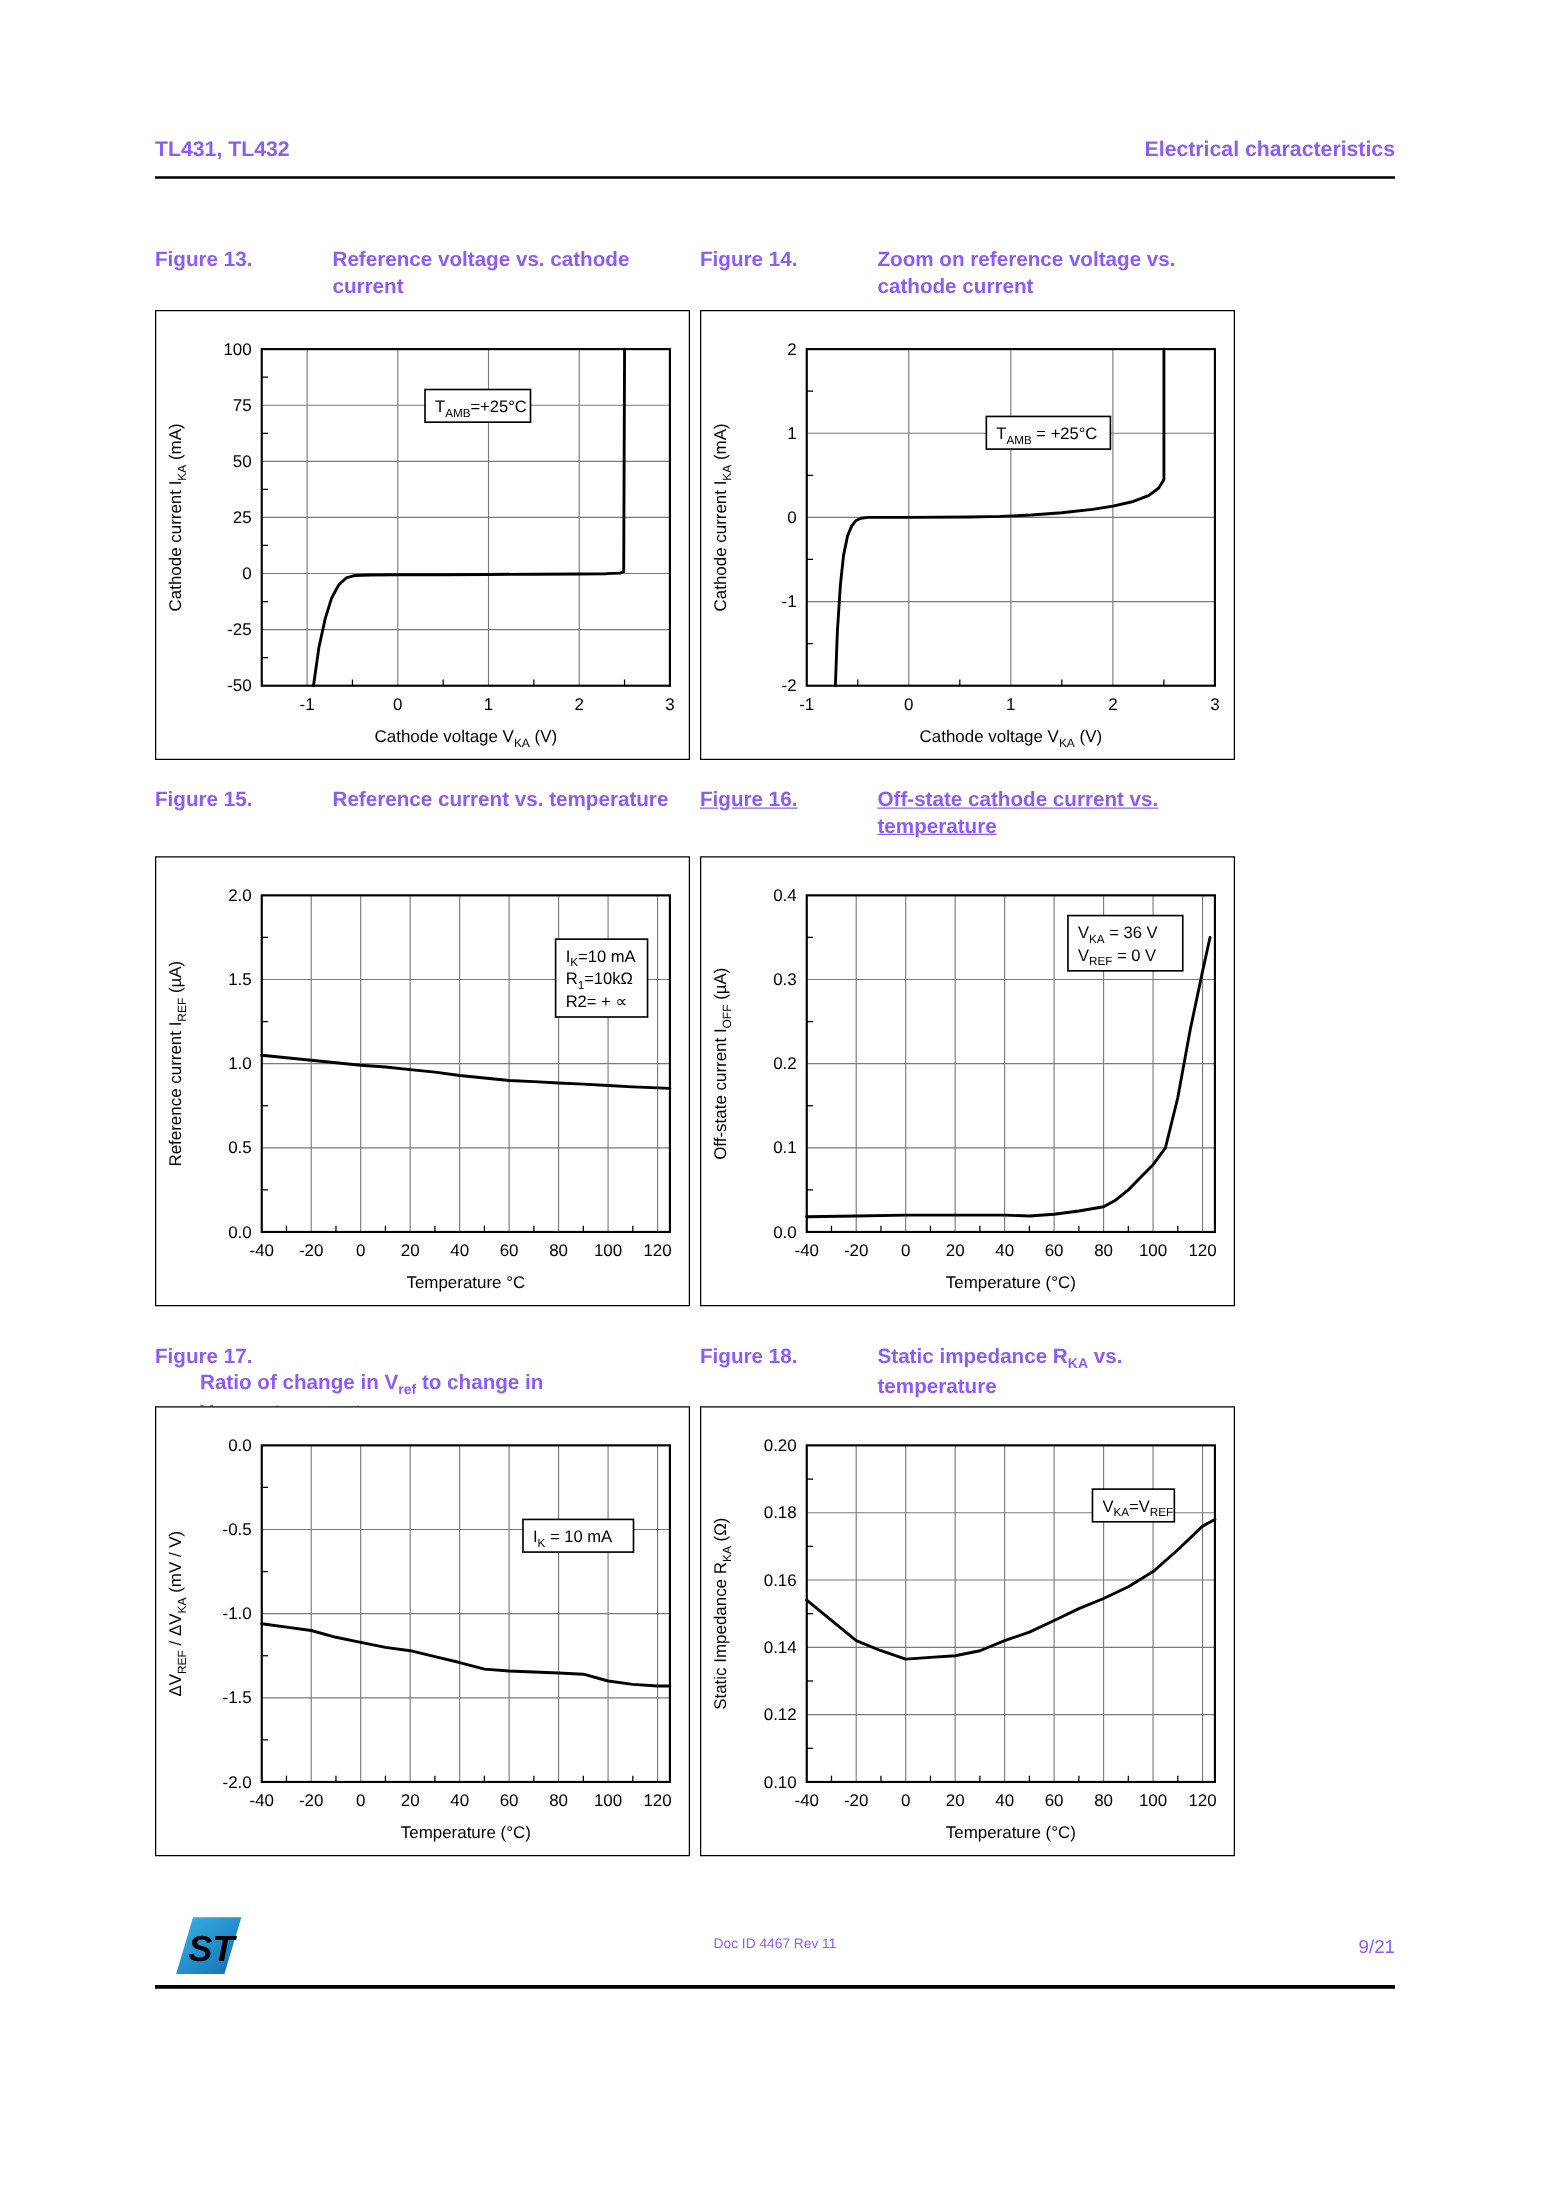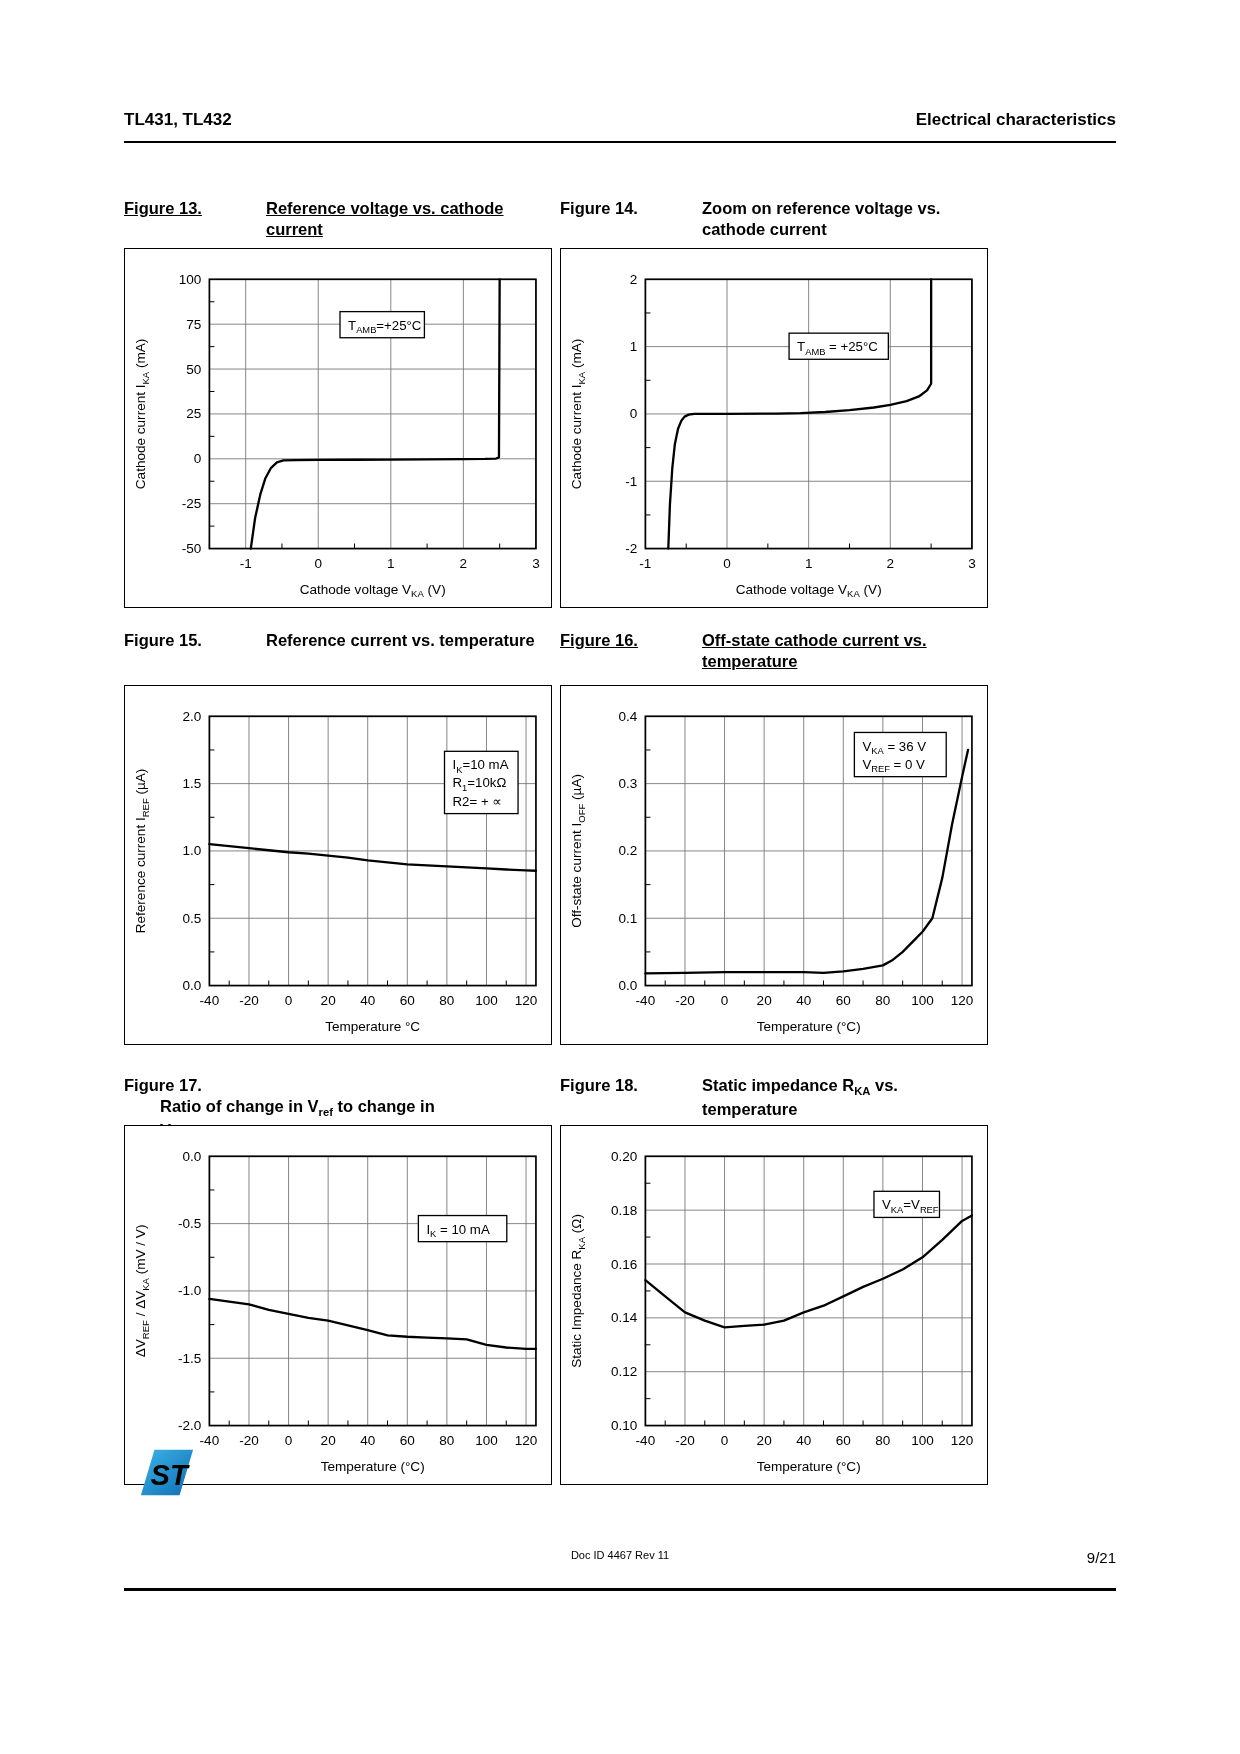--- a/index.html
+++ b/index.html
@@ -1,45 +1,45 @@
 <!DOCTYPE html>
 <html><head>
 <meta charset="utf-8">
 <style>
   html,body{margin:0;padding:0;background:#ffffff;}
-  #page{position:relative;width:1240px;height:1754px;background:#fff;color:#000000;
+  #page{position:relative;width:1240px;height:1754px;background:#fff;color:#8b5cf6;
         font-family:"Liberation Sans",sans-serif;overflow:hidden;}
   .hdr{position:absolute;top:110px;left:124px;right:124px;display:flex;
        justify-content:space-between;font-weight:bold;font-size:17px;}
   .hdr-rule{position:absolute;top:141px;left:124px;right:124px;height:2px;background:#000;}
   .fig-title{position:absolute;display:flex;font-weight:bold;font-size:16.5px;line-height:1.3;}
   .fig-title .flabel{width:106px;flex:none;}
   .fig-title .ftext{width:330px;margin-left:36px;}
   .fig-title sub{font-size:0.68em;}
   .chart-box{position:absolute;width:428px;height:360px;border:1.7px solid #000;
              box-sizing:border-box;background:#fff;}
   .chart-box svg{display:block;width:100%;height:100%;}
   svg text{font-family:"Liberation Sans",sans-serif;fill:#000;}
   .ftr-center{position:absolute;top:1549px;left:0;width:100%;text-align:center;font-size:11px;}
   .ftr-right{position:absolute;top:1549px;right:124px;font-size:15px;}
   .ftr-rule{position:absolute;top:1588px;left:124px;right:124px;height:2.5px;background:#000;}
-  .logo{position:absolute;left:138px;top:1446px;width:58px;height:56px;}
+  .logo{position:absolute;left:138px;top:1530px;width:58px;height:56px;}
 </style>
 </head>
 <body>
 
 <div id="page">
   <div class="hdr">
     <span>TL431, TL432</span>
     <span>Electrical characteristics</span>
   </div>
   <div class="hdr-rule"></div>
 
   <div id="figures">
-      <div class="fig-title" style="left: 124px; top: 198px; text-decoration: underline;">
+      <div class="fig-title" style="left: 124px; top: 198px;">
         <span class="flabel">Figure 13.</span>
         <span class="ftext"><span>Reference voltage vs. cathode</span><br><span>current</span></span>
       </div>
       <div class="chart-box" style="left: 124px; top: 248px;">
         <svg viewBox="0 0 424 356">
           <line x1="120.11111111111111" y1="30" x2="120.11111111111111" y2="298" stroke="#7a7a7a" stroke-width="0.9"></line>
           <line x1="192.33333333333331" y1="30" x2="192.33333333333331" y2="298" stroke="#7a7a7a" stroke-width="0.9"></line>
           <line x1="264.55555555555554" y1="30" x2="264.55555555555554" y2="298" stroke="#7a7a7a" stroke-width="0.9"></line>
           <line x1="336.77777777777777" y1="30" x2="336.77777777777777" y2="298" stroke="#7a7a7a" stroke-width="0.9"></line>
           <line x1="409" y1="30" x2="409" y2="298" stroke="#7a7a7a" stroke-width="0.9"></line>

